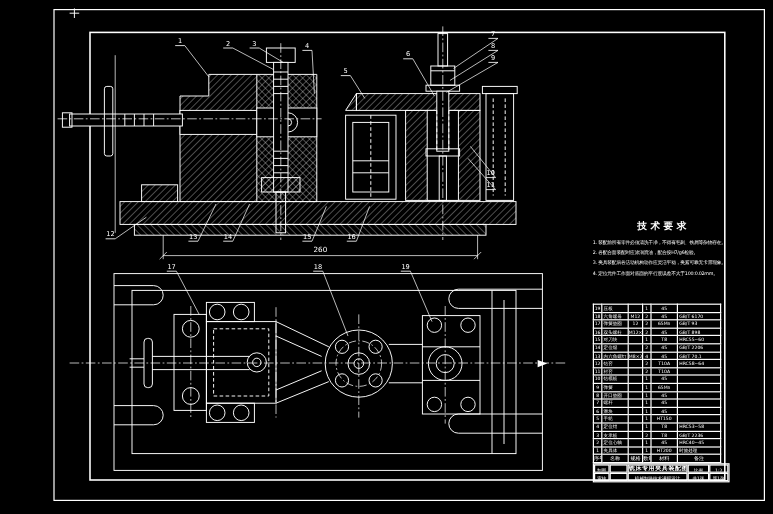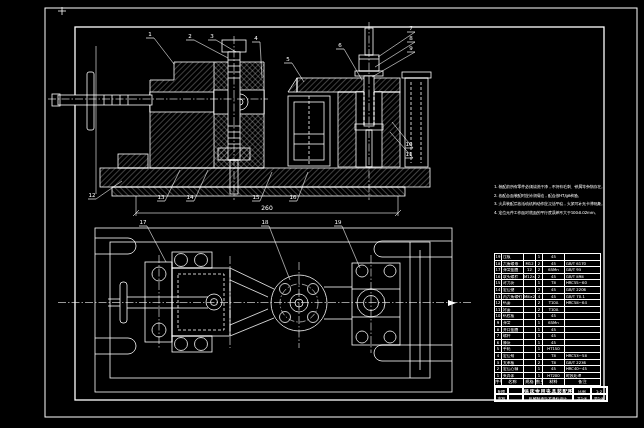--- a/index.html
+++ b/index.html
@@ -295,20 +295,21 @@
         </g>
         <g>
           <line x1="334" y1="226" x2="342" y2="226" stroke="#fff" stroke-width="0.7"></line>
           <line x1="342" y1="226" x2="360" y2="268" stroke="#fff" stroke-width="0.6"></line>
           <text x="338" y="224" font-size="5.5" text-anchor="middle">19</text>
         </g>
       </g>
 </svg>
 
 <div class="techreq">
+  <div class="tr-title">技术要求</div>
   <div id="tr-items">
         <div class="tr-item">1. 装配前所有零件必须清洗干净，不得有毛刺、铁屑等杂物存在。</div>
         <div class="tr-item">2. 各配合面装配时应涂润滑油，配合按H7/g6检验。</div>
         <div class="tr-item">3. 夹具装配后各活动机构动作应灵活平稳，夹紧可靠无卡滞现象。</div>
         <div class="tr-item">4. 定位元件工作面对底面的平行度误差不大于100:0.02mm。</div>
       </div>
 </div>
 
 <div class="bom">
   <table id="bom-table">

